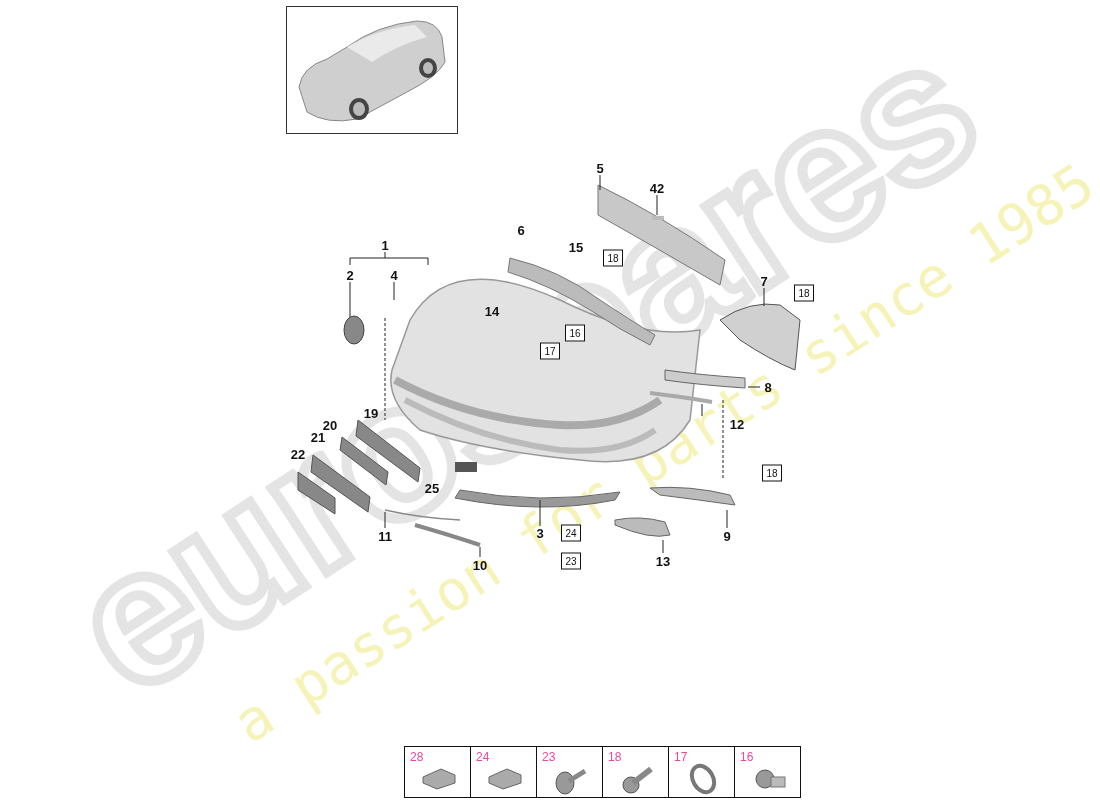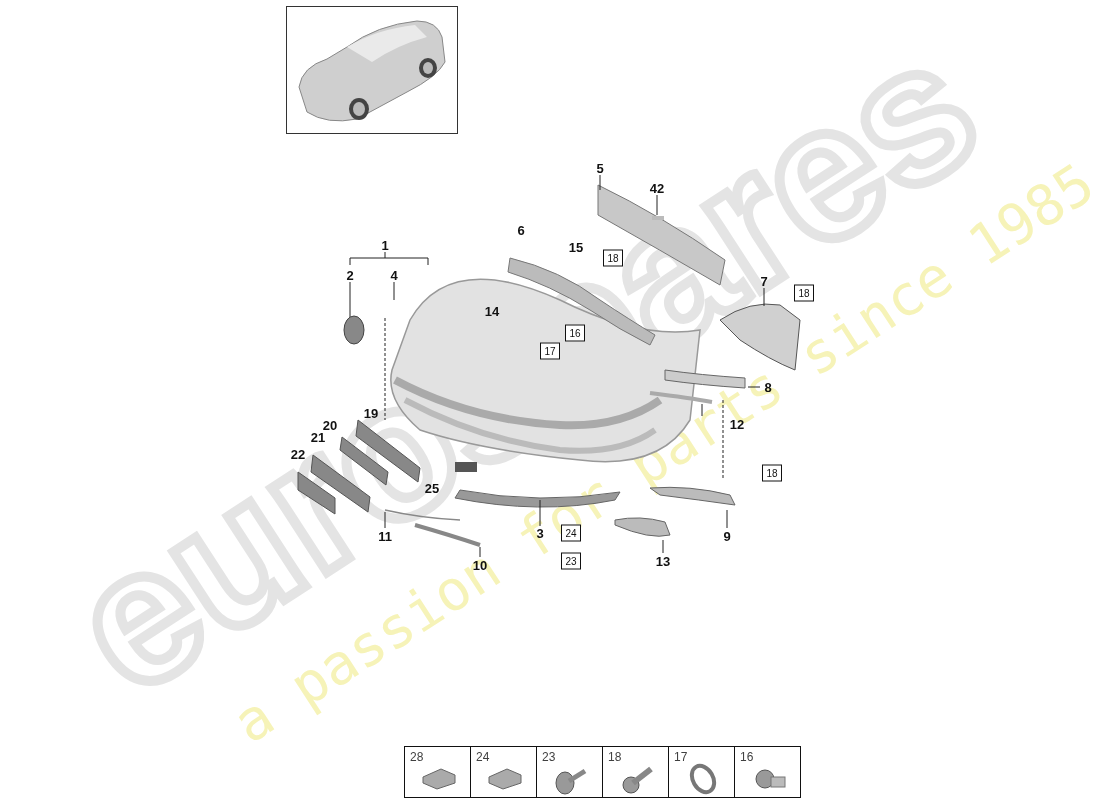--- a/index.html
+++ b/index.html
@@ -8,21 +8,21 @@
   .abs { position:absolute; }
   .thumb { left:286px; top:6px; width:170px; height:126px; border:1px solid #333; background:#fff; }
   .callout { position:absolute; font-family:"Liberation Sans", sans-serif; font-weight:bold;
              font-size:13px; color:#111; line-height:1; transform:translate(-50%,-50%); white-space:nowrap; }
   .boxed { position:absolute; font-family:"Liberation Sans", sans-serif; font-size:10px; color:#111;
            border:1px solid #111; background:#fff; width:18px; height:15px; line-height:15px; text-align:center;
            transform:translate(-50%,-50%); }
   .legend { left:404px; top:746px; height:50px; display:flex; border:1px solid #111; }
   .legend-cell { width:65px; height:50px; border-right:1px solid #111; position:relative; background:#fff; }
   .legend-cell:last-child { border-right:none; }
-  .legend-num { position:absolute; left:5px; top:3px; font-size:12px; color:#404040; }
+  .legend-num { position:absolute; left:5px; top:3px; font-size:12px; color:#ec4899; }
   .legend-img { position:absolute; left:14px; top:16px; }
   svg { display:block; }
 </style>
 </head>
 <body>
 
 <div class="abs" style="left:0;top:0;width:1100px;height:800px;">
   <svg width="1100" height="800" viewBox="0 0 1100 800">
     <g transform="translate(130,700) rotate(-33)">
       <text x="0" y="0" font-family="Liberation Sans, sans-serif" font-size="190" font-weight="bold" fill="none" stroke="#e4e4e4" stroke-width="10">eurospares</text>

